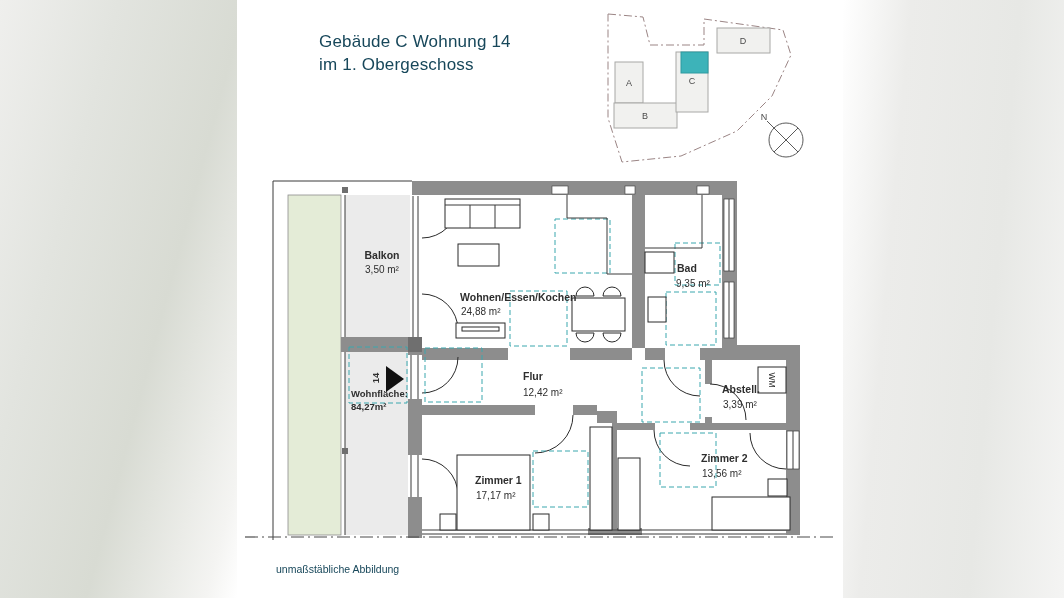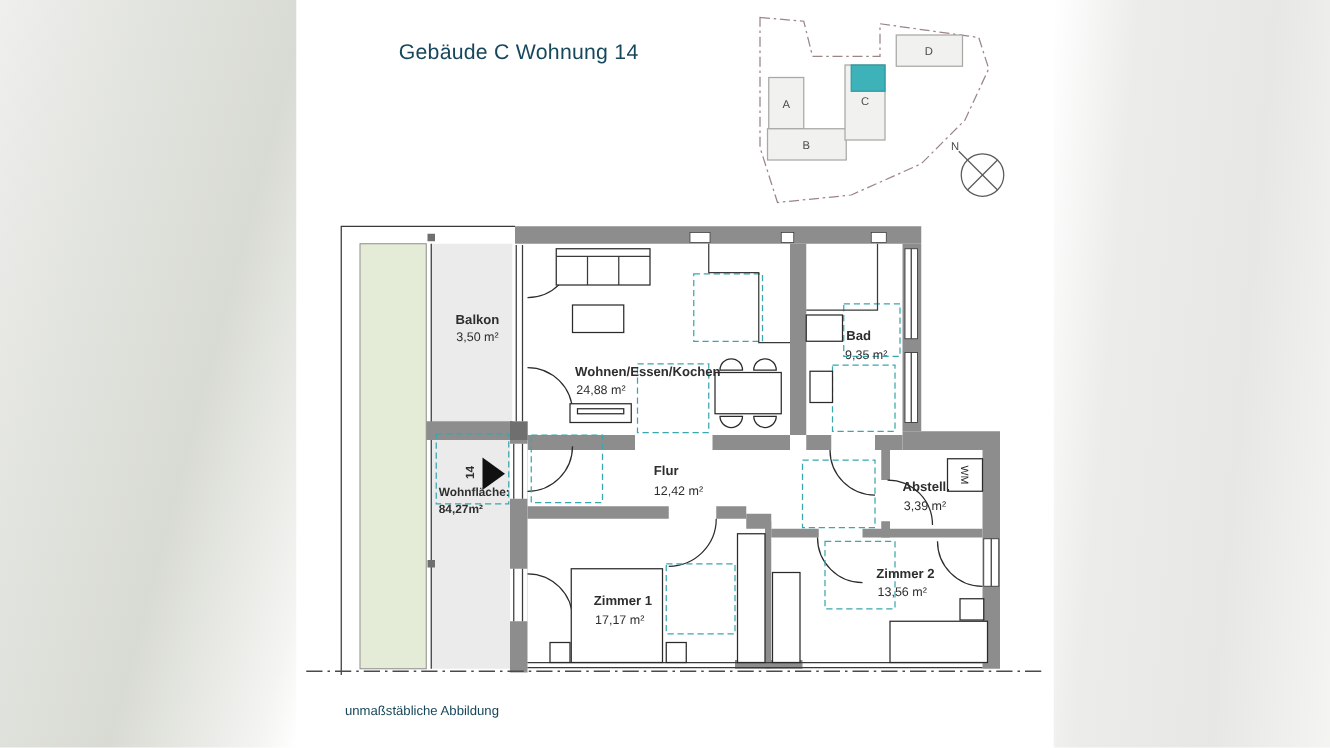--- a/index.html
+++ b/index.html
@@ -25,20 +25,21 @@
   .dashteal{stroke:#3aa7ae;stroke-width:1;fill:none;stroke-dasharray:5 3;}
 </style>
 </head>
 <body>
 
 <div class="blur-left"></div>
 <div class="blur-right"></div>
 
 <div class="title">
   <div>Gebäude C Wohnung 14</div>
+  <div>im 1. Obergeschoss</div>
 </div>
 
 <svg width="1064" height="598" viewBox="0 0 1064 598">
 
   <g>
     <path d="M608 14 L643 17 L650 45 L704 45 L704 19 L783 30 L791 55 L772 96 L737 131 L681 156 L622 162 L608 118 Z" fill="none" stroke="#9b8585" stroke-width="1" stroke-dasharray="8 3 2 3"></path>
     <rect x="615" y="62" width="28" height="41" fill="#f1f1ef" stroke="#a8a8a6"></rect>
     <rect x="614" y="103" width="63" height="25" fill="#f1f1ef" stroke="#a8a8a6"></rect>
     <rect x="676" y="52" width="32" height="60" fill="#f1f1ef" stroke="#a8a8a6"></rect>
     <rect x="681" y="52" width="27" height="21" fill="#3db3b9" stroke="#2e9aa0"></rect>

